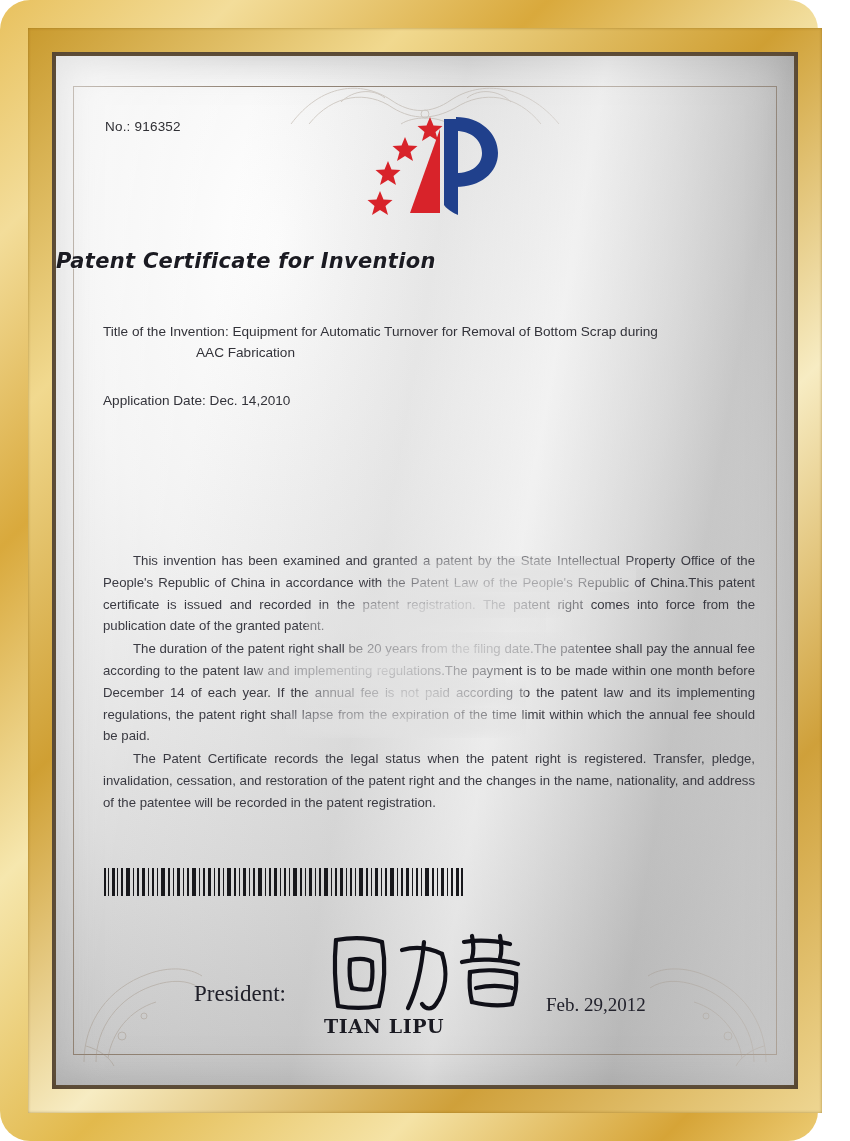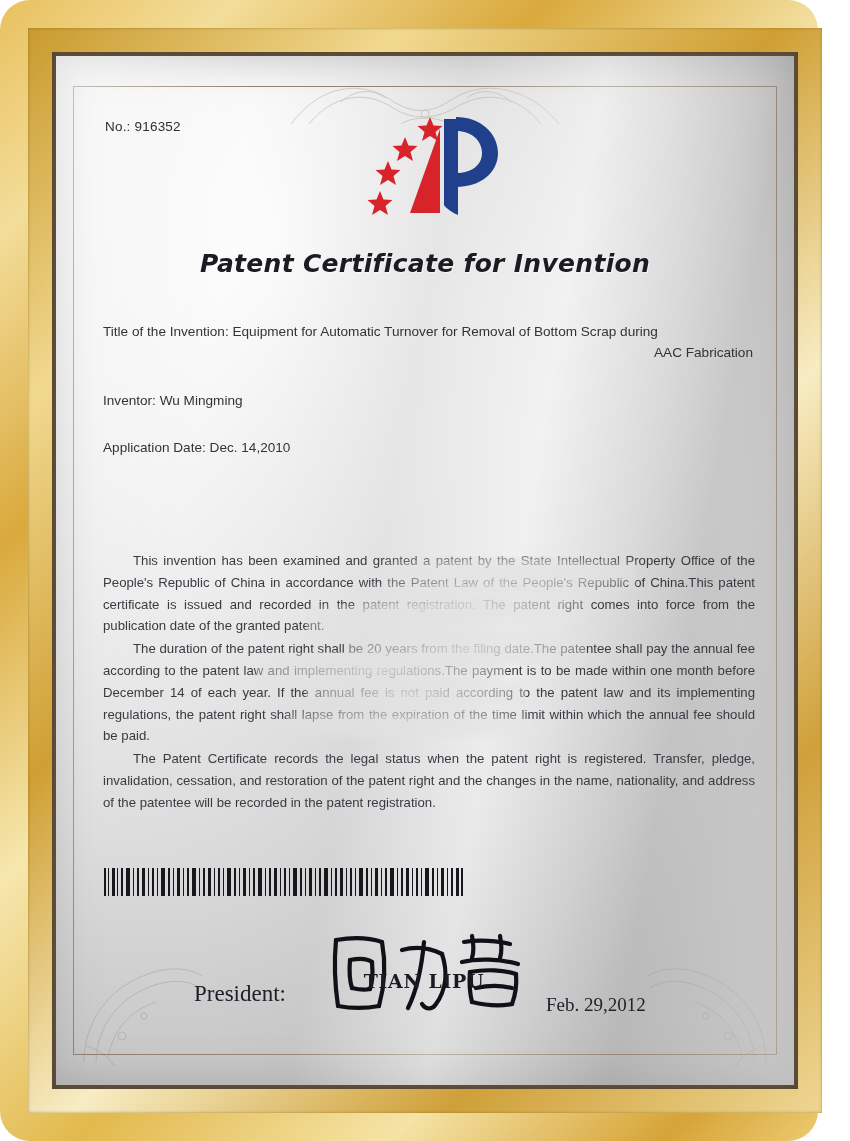--- a/index.html
+++ b/index.html
@@ -115,25 +115,24 @@
     width: 160px;
     height: 120px;
   }
 
   
   .title {
     position: absolute;
     left: 0;
     top: 193px;
     width: 738px;
-    text-align: center;
     font-family: "DejaVu Sans", sans-serif;
     font-weight: bold;
     font-style: italic;
-    font-size: 25px;
+    font-size: 21px;
     letter-spacing: .3px;
     color: #1b1b22;
     text-shadow: 1px 1px 0 rgba(255,255,255,.55);
   }
 
   
   .fields {
     position: absolute;
     left: 47px;
     top: 236px;
@@ -145,21 +144,20 @@
   .field {
     margin-bottom: 18.5px;
     white-space: nowrap;
     margin-top: 33px;
   }
   .field.wrap { white-space: normal; }
   .field .cont {
     display: block;
     margin-top: 7px;
     margin-left: 93px;
-    text-align: right;
   }
 
   
   .body-text {
     position: absolute;
     left: 47px;
     top: 494px;
     width: 652px;
     font-size: 13.2px;
     line-height: 21.8px;
@@ -203,23 +201,22 @@
   .signature {
     position: absolute;
     left: 268px;
     top: 872px;
     width: 210px;
     height: 90px;
   }
   .sig-name {
     position: absolute;
     left: 268px;
-    top: 914px;
+    top: 959px;
     width: 200px;
-    text-align: center;
     font-family: "DejaVu Serif", serif;
     font-weight: bold;
     font-size: 19px;
     letter-spacing: .6px;
     color: #1a1a22;
   }
   .sig-date {
     position: absolute;
     left: 490px;
     top: 938px;
@@ -288,24 +285,20 @@
         </g>
       </svg>
 
       <div class="title">Patent Certificate for Invention</div>
 
       <div class="fields">
         <div class="field wrap">
           <span>Title of the Invention:</span>
           <span>Equipment for Automatic Turnover for Removal of Bottom Scrap during</span>
           <span class="cont">AAC Fabrication</span>
-        </div>
-        <div class="field">
-          <span>Inventor:</span>
-          <span>Wu Mingming</span>
         </div>
         <div class="field">
           <span>Application Date:</span>
           <span>Dec. 14,2010</span>
         </div>
       </div>
 
       <div class="body-text">
         <p>This invention has been examined and granted a patent by the State Intellectual Property Office of the People's Republic of China in accordance with the Patent Law of the People's Republic of China.This patent certificate is issued and recorded in the patent registration. The patent right comes into force from the publication date of the granted patent.</p>
         <p>The duration of the patent right shall be 20 years from the filing date.The patentee shall pay the annual fee according to the patent law and implementing regulations.The payment is to be made within one month before December 14 of each year. If the annual fee is not paid according to the patent law and its implementing regulations, the patent right shall lapse from the expiration of the time limit within which the annual fee should be paid.</p>

